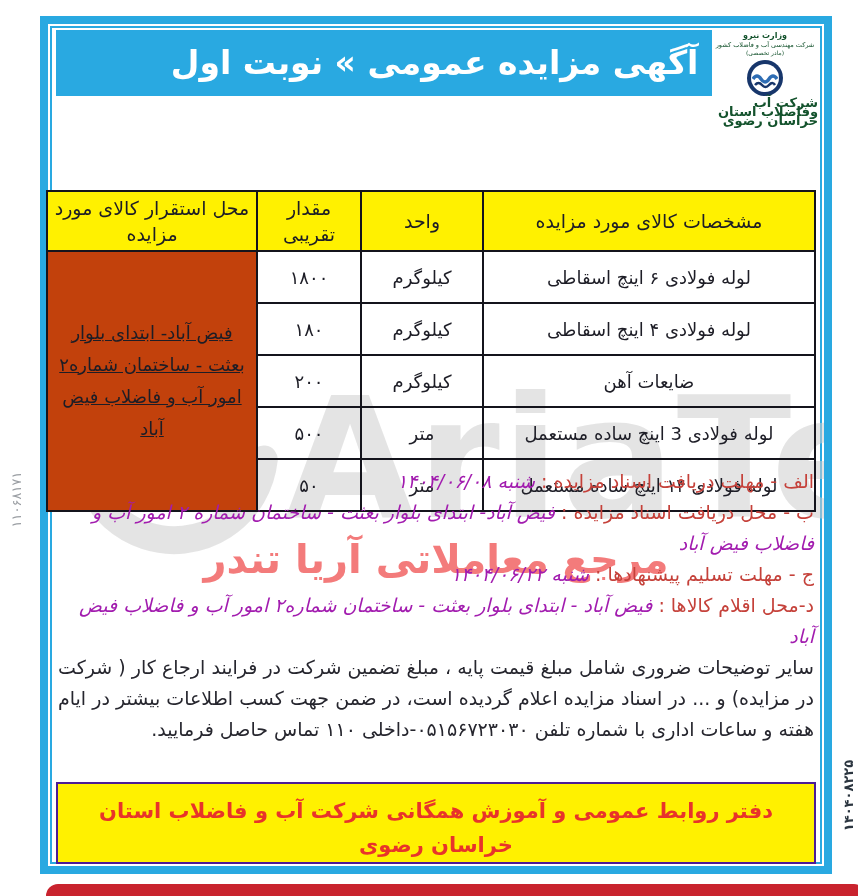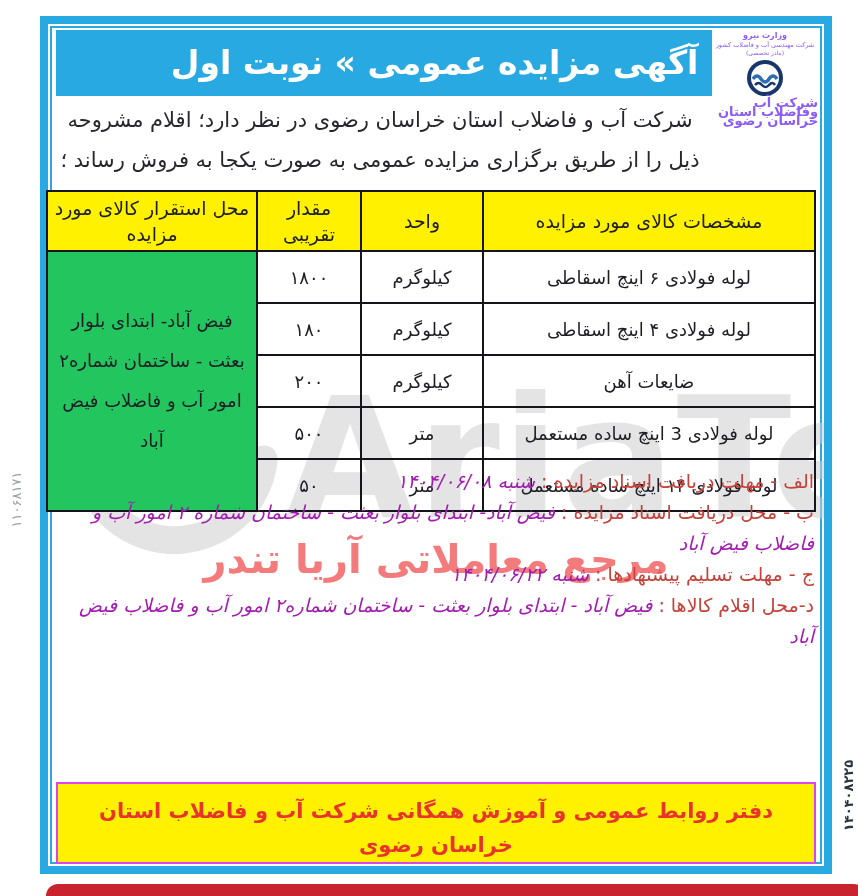--- a/index.html
+++ b/index.html
@@ -28,51 +28,51 @@
   .wm-big .wm-text{font-size:168px;font-weight:bold;color:#cfcfcf;white-space:nowrap;
     letter-spacing:2px;line-height:1;}
   .wm-fa{position:absolute;left:0;right:0;top:512px;z-index:1;text-align:center;
     font-size:40px;font-weight:bold;letter-spacing:20px;color:#ef4444;opacity:.7;white-space:nowrap;}
 
   
   .band{position:absolute;left:8px;right:8px;top:6px;height:66px;background:#29a9e1;z-index:2;}
   .band .title{color:#ffffff;font-size:33px;font-weight:bold;text-align:center;
     line-height:66px;padding-left:30px;}
   .logo-box{position:absolute;top:4px;left:auto;right:6px;width:106px;height:98px;background:#ffffff;
-    z-index:3;text-align:center;color:#8b5cf6;padding-top:3px;box-sizing:border-box;}
+    z-index:3;text-align:center;color:#14532d;padding-top:3px;box-sizing:border-box;}
   .logo-l1{font-size:8px;font-weight:bold;line-height:10px;}
   .logo-l2{font-size:6.5px;line-height:8px;}
   .logo-l3{font-size:6px;line-height:8px;}
   .logo-circle{display:block;margin:1px auto 0;}
   .logo-caption{font-size:13px;font-weight:bold;line-height:9px;text-align:right;}
 
   
   .intro{position:absolute;left:12px;right:12px;top:76px;margin:0;z-index:2;
     font-size:21px;line-height:40px;color:#26262e;text-align:center;}
   .intro::before{content:"";float:right;width:112px;height:44px;}
 
   
   table.items{position:absolute;left:8px;right:8px;top:166px;width:768px;z-index:2;
     border-collapse:collapse;table-layout:fixed;}
   table.items th,table.items td{border:2.5px solid #14141c;text-align:center;vertical-align:middle;
     color:#1d1d26;padding:2px 4px;box-sizing:border-box;}
   table.items th{background:#fff100;height:60px;font-size:19px;font-weight:normal;line-height:26px;}
   table.items td{height:52px;font-size:18px;}
-  td.loc{font-size:19.5px;line-height:40px;background:#22c55e;}
+  td.loc{font-size:19.5px;line-height:32px;background:#c2410c;text-decoration:underline;}
 
   
   .flowtext{position:absolute;left:10px;right:10px;top:442px;z-index:2;
     font-size:19px;line-height:31px;color:#26262e;}
   .sec .lbl{color:#c5413a;margin-top:16px;}
   .sec .val{color:#a21caf;font-style:italic;}
   .notes{margin:0;text-align:justify;}
 
   
   .footer-box{position:absolute;left:8px;right:8px;top:758px;height:82px;z-index:2;
-    background:#fff100;border:2px solid #d946ef;box-sizing:border-box;
+    background:#fff100;border:2px solid #4c1d95;box-sizing:border-box;
     text-align:center;color:#e8342a;font-weight:bold;padding-top:10px;}
   .footer-l1{font-size:21px;line-height:34px;}
   .footer-l2{font-size:20px;line-height:34px;}
 
   
   .red-bar{position:absolute;left:46px;top:884px;width:820px;height:24px;
     background:#c9232e;border-radius:14px;}
 </style>
 </head>
 <body>
@@ -104,21 +104,20 @@
       <div class="logo-l3">(مادر تخصصی)</div>
       <svg class="logo-circle" width="40" height="40" viewBox="0 0 40 40">
         <circle cx="20" cy="20" r="18" fill="#17366b"></circle>
         <circle cx="20" cy="20" r="14" fill="#ffffff"></circle>
         <path d="M8 21 q4 -6 8 0 t8 0 t8 0" stroke="#2e6db4" stroke-width="3.4" fill="none"></path>
         <path d="M10 27 q3.5 -4 7 0 t7 0 t6 0" stroke="#17366b" stroke-width="2.6" fill="none"></path>
       </svg>
       <div class="logo-caption">شرکت آب وفاضلاب استان خراسان رضوی</div>
     </div>
 
-    <p class="intro">شرکت آب و فاضلاب استان خراسان رضوی در نظر دارد؛ اقلام مشروحه ذیل را از طریق برگزاری مزایده عمومی به صورت یکجا به فروش رساند ؛</p>
 
     <table class="items" dir="rtl">
       <colgroup>
           <col style="width:332px">
           <col style="width:122px">
           <col style="width:104px">
           <col style="width:210px">
         </colgroup>
       <thead>
         <tr>
@@ -168,20 +167,21 @@
         <span class="val">فیض آباد- ابتدای بلوار بعثت - ساختمان شماره ۲ امور آب و فاضلاب فیض آباد</span>
       </div>
       <div class="sec">
         <span class="lbl">ج - مهلت تسلیم پیشنهادها :</span>
         <span class="val">شنبه ۱۴۰۴/۰۶/۲۲</span>
       </div>
       <div class="sec">
         <span class="lbl">د-محل اقلام کالاها :</span>
         <span class="val">فیض آباد -  ابتدای بلوار بعثت - ساختمان شماره۲ امور آب و فاضلاب فیض آباد</span>
       </div>
+      <p class="notes">سایر توضیحات ضروری شامل مبلغ قیمت پایه ، مبلغ تضمین شرکت در فرایند ارجاع کار ( شرکت در مزایده) و ... در اسناد مزایده اعلام گردیده است، در ضمن جهت کسب اطلاعات بیشتر در ایام هفته و ساعات اداری با شماره تلفن ۰۵۱۵۶۷۲۳۰۳۰-داخلی ۱۱۰ تماس حاصل فرمایید.</p>
     </div>
 
     <div class="footer-box">
       <div class="footer-l1">دفتر روابط عمومی و آموزش همگانی  شرکت آب و فاضلاب استان خراسان رضوی</div>
     </div>
 
   </div>
 
   <div class="red-bar"></div>
 </div>

